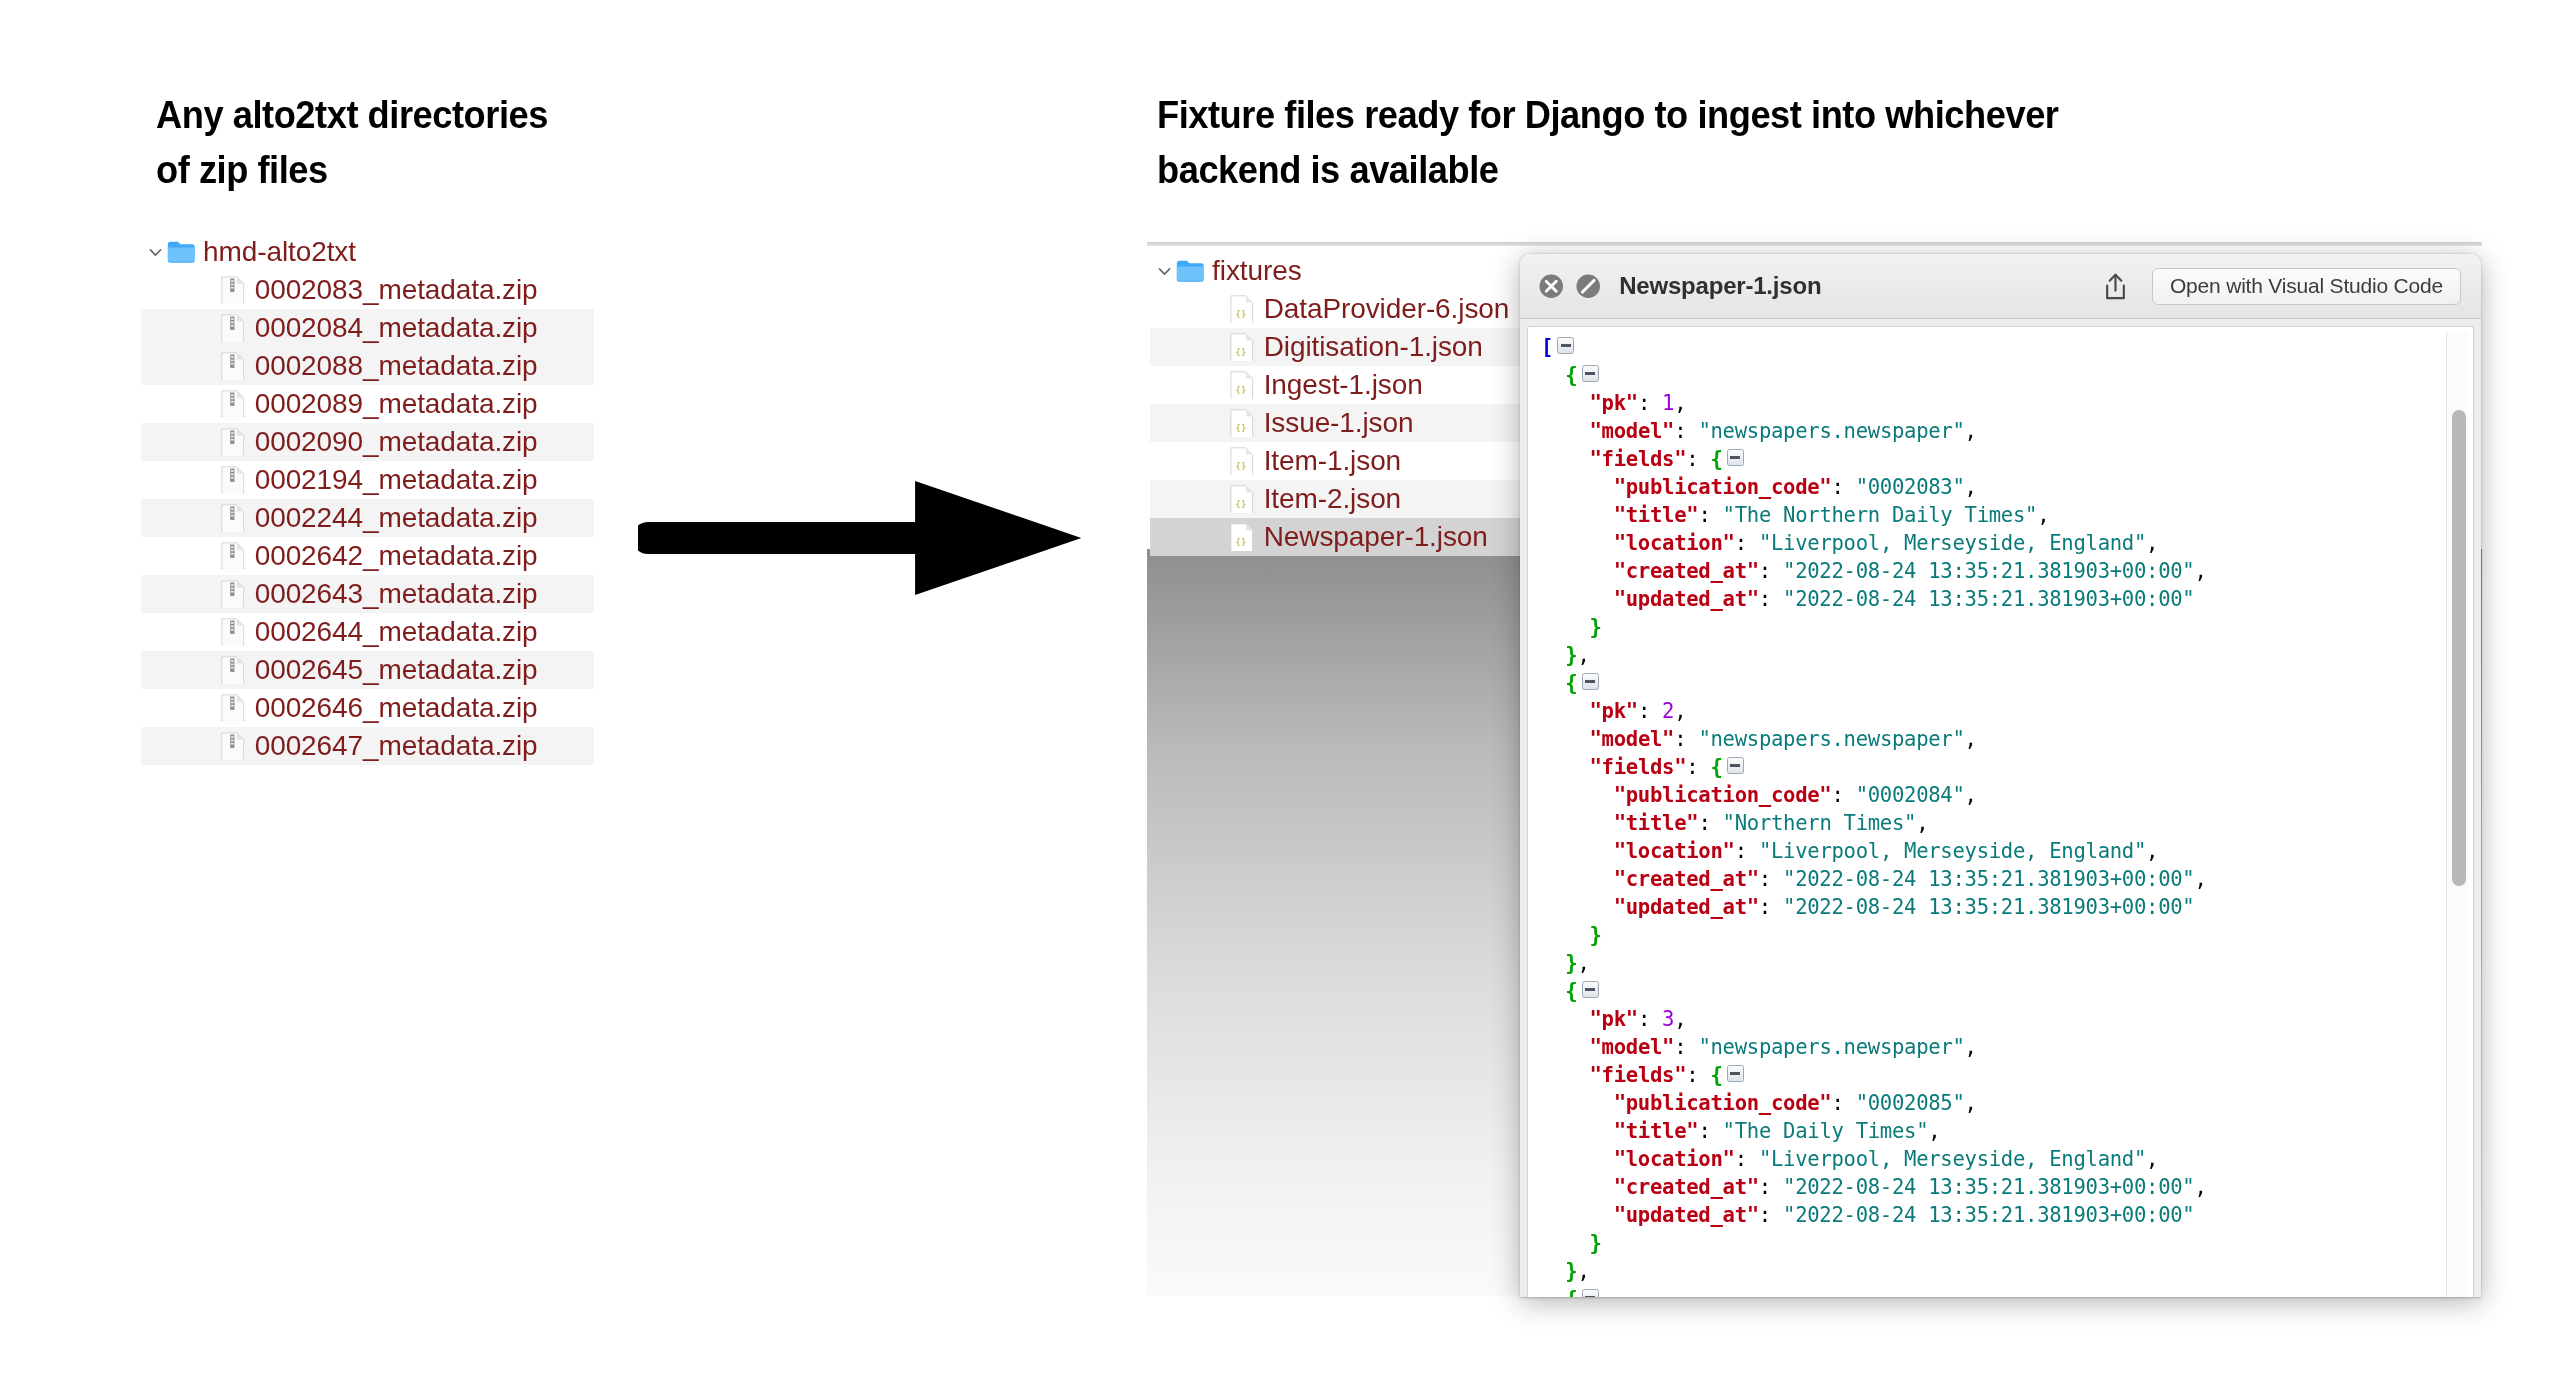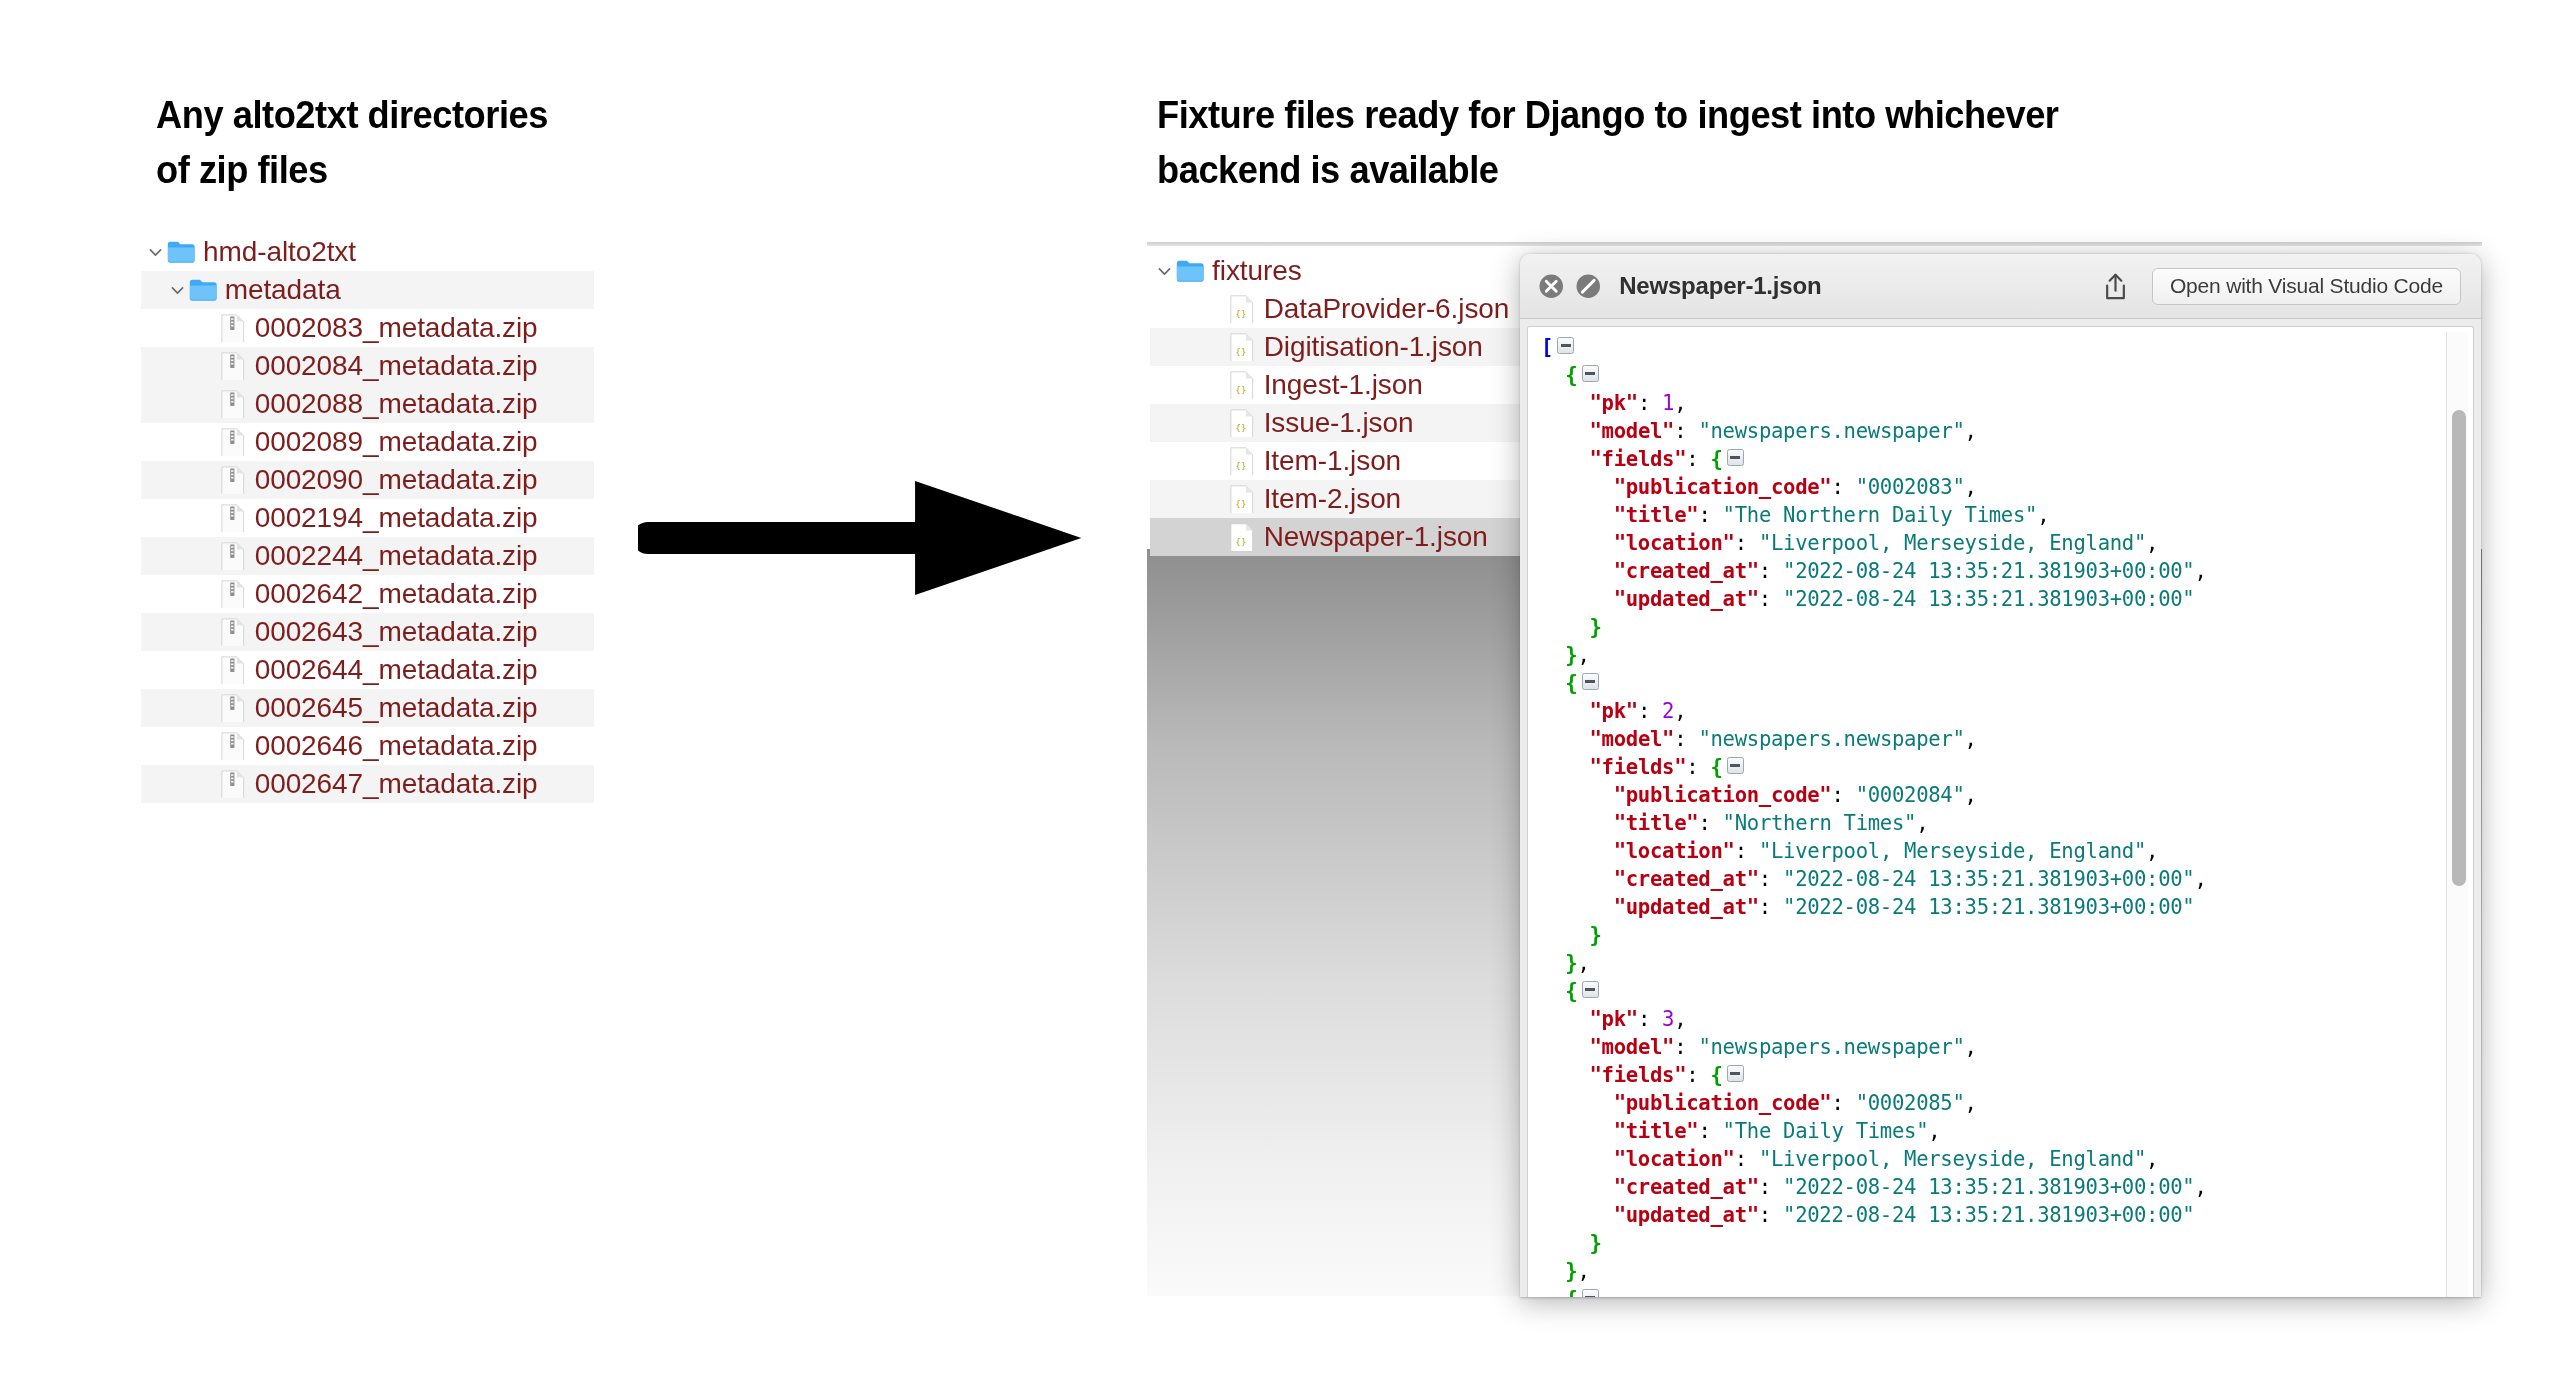--- a/index.html
+++ b/index.html
@@ -287,34 +287,20 @@
           </svg>
         </span>
         <span class="icon-slot">
           <svg width="28.5" height="23.5" viewBox="0 0 34 28">
             <path d="M1 5 a3 3 0 0 1 3-3 h9 l3 3 h14 a3 3 0 0 1 3 3 v16 a3 3 0 0 1-3 3 H4 a3 3 0 0 1-3-3 Z" fill="#3fa9f5"></path>
             <path d="M1 9 h32 v14 a3 3 0 0 1-3 3 H4 a3 3 0 0 1-3-3 Z" fill="#6ec4fa"></path>
           </svg>
         </span>
         <span class="row-label">hmd-alto2txt</span>
       </div>
-      <div class="row alt indent-1">
-        <span class="disclosure">
-          <svg width="17" height="17" viewBox="0 0 20 20">
-            <path d="M4 7 L10 13 L16 7" fill="none" stroke="#6b6b6b" stroke-width="2" stroke-linecap="round" stroke-linejoin="round"></path>
-          </svg>
-        </span>
-        <span class="icon-slot">
-          <svg width="28.5" height="23.5" viewBox="0 0 34 28">
-            <path d="M1 5 a3 3 0 0 1 3-3 h9 l3 3 h14 a3 3 0 0 1 3 3 v16 a3 3 0 0 1-3 3 H4 a3 3 0 0 1-3-3 Z" fill="#3fa9f5"></path>
-            <path d="M1 9 h32 v14 a3 3 0 0 1-3 3 H4 a3 3 0 0 1-3-3 Z" fill="#6ec4fa"></path>
-          </svg>
-        </span>
-        <span class="row-label">metadata</span>
-      </div>
       <div class="row indent-2">
         <span class="disclosure"></span>
         <span class="icon-slot">
           <svg width="23.5" height="28.5" viewBox="0 0 28 34">
             <path d="M1 1 h18 l8 8 v24 a1 1 0 0 1-1 1 H2 a1 1 0 0 1-1-1 Z" fill="#fbfbfb" stroke="#cfcfcf" stroke-width="1"></path>
             <path d="M19 1 l8 8 h-8 Z" fill="#e3e3e3"></path>
             <rect x="11" y="3" width="5" height="16" fill="#8d8d8d"></rect>
             <rect x="12" y="5" width="3" height="2" fill="#f2f2f2"></rect>
             <rect x="12" y="9" width="3" height="2" fill="#f2f2f2"></rect>
             <rect x="12" y="13" width="3" height="2" fill="#f2f2f2"></rect>

